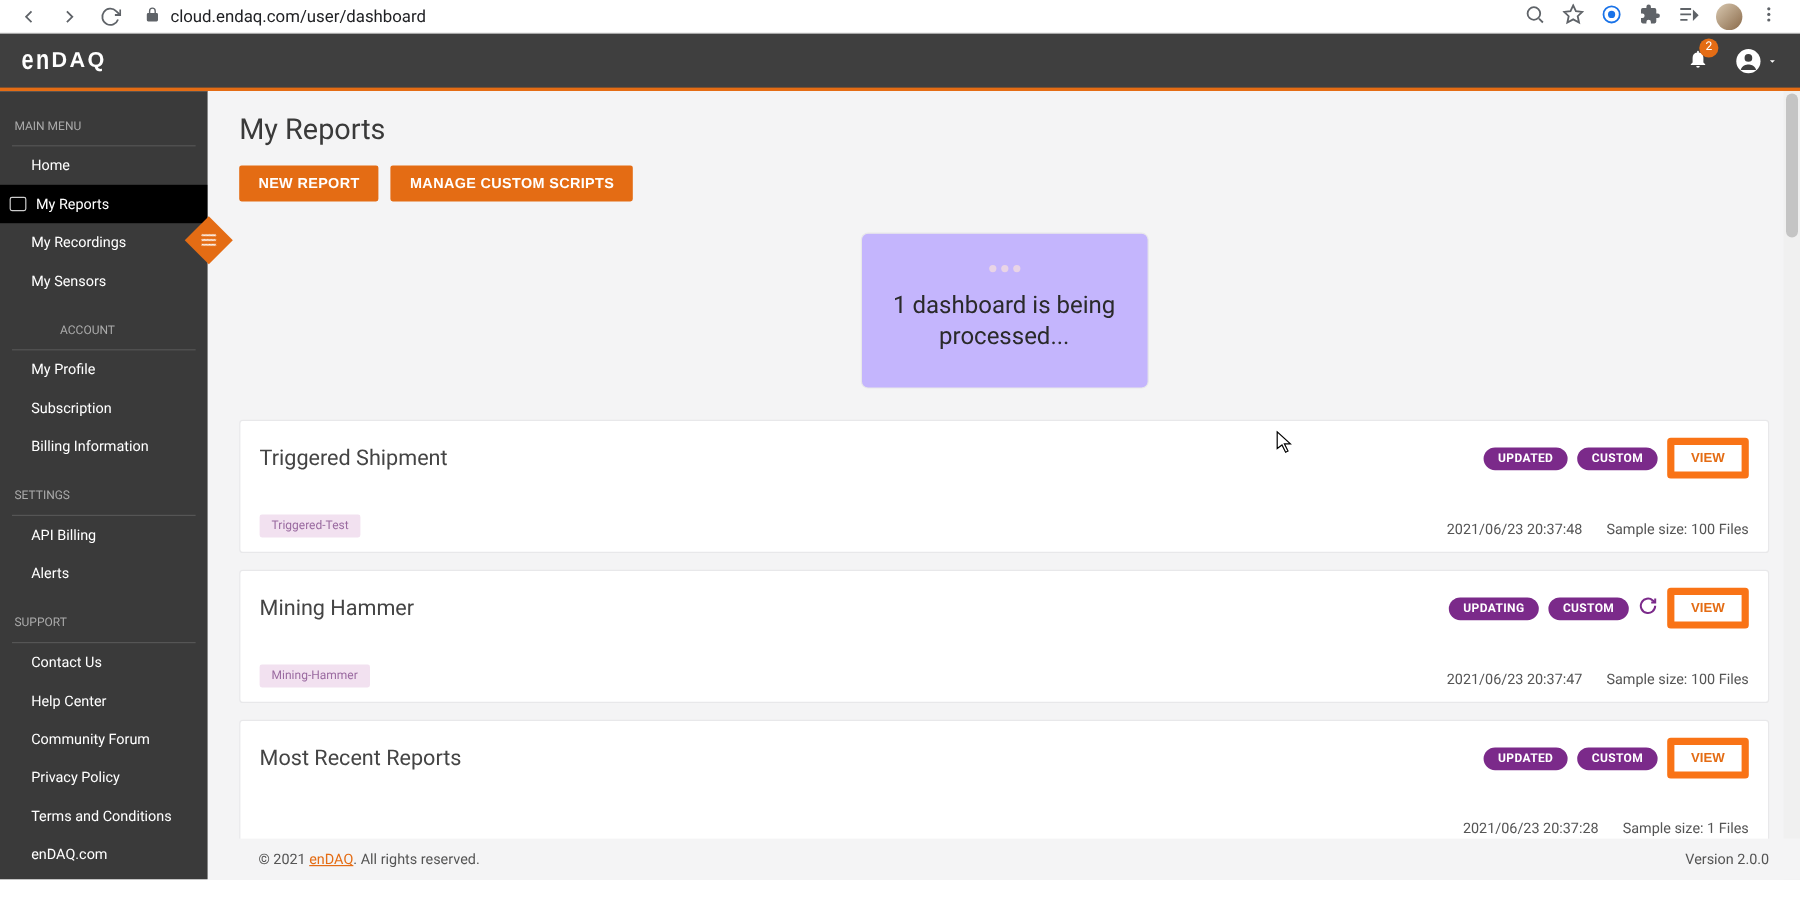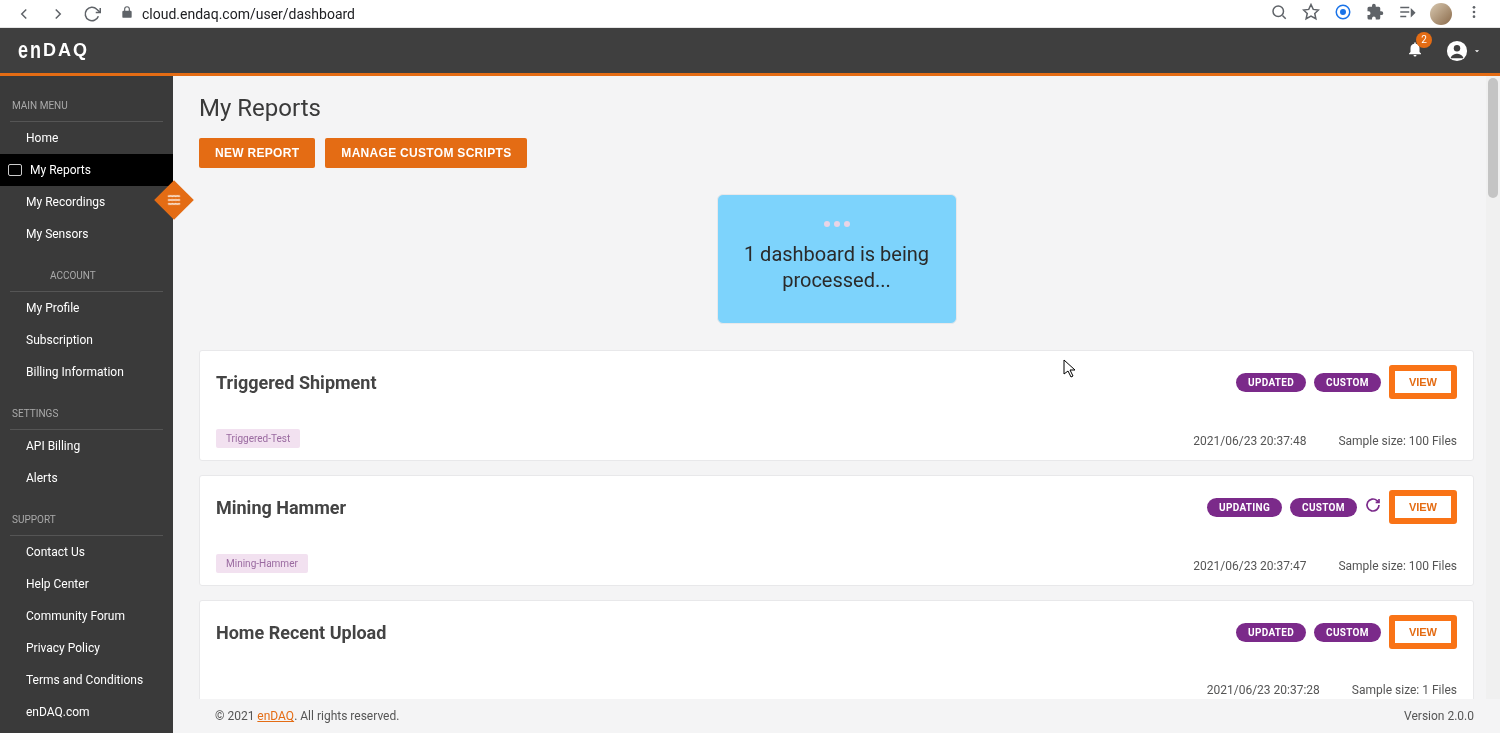--- a/index.html
+++ b/index.html
@@ -39,36 +39,36 @@
 .sidebar-toggle { position: absolute; top: 110px; left: 160px; width: 28px; height: 28px; background: #e46c14; transform: rotate(45deg); display: flex; align-items: center; justify-content: center; cursor: pointer; z-index: 10; }
 .sidebar-toggle svg { transform: rotate(-45deg); fill: #fff; }
 
 
 .main { flex: 1; background: #f4f4f5; overflow-y: auto; position: relative; }
 .main-inner { padding: 18px 26px; }
 .page-title { font-size: 24px; font-weight: 400; color: #3a3a3a; margin-bottom: 16px; }
 .btn-row { display: flex; gap: 10px; margin-bottom: 26px; }
 .btn-orange { background: #e46c14; color: #fff; border: none; padding: 8px 16px; font-size: 12px; font-weight: 600; letter-spacing: 0.3px; cursor: pointer; border-radius: 2px; }
 
-.processing-card { width: 240px; margin: 0 auto 26px; border: 1px solid #e8e8ea; border-radius: 6px; padding: 26px 20px 30px; text-align: center; background: #7dd3fc; }
+.processing-card { width: 240px; margin: 0 auto 26px; border: 1px solid #e8e8ea; border-radius: 6px; padding: 26px 20px 30px; text-align: center; background: #c4b5fd; }
 .dots { display: flex; gap: 4px; justify-content: center; margin-bottom: 14px; }
 .dots span { width: 6px; height: 6px; border-radius: 50%; background: #e9d4e6; }
 .processing-card .msg { font-size: 20px; color: #2a2a2a; line-height: 1.3; }
 
 .report-card { background: #fff; border: 1px solid #e8e8ea; border-radius: 3px; margin-bottom: 14px; padding: 14px 16px 12px; }
 .card-top { display: flex; justify-content: space-between; align-items: center; }
-.report-title { font-size: 18px; color: #444; font-weight: 700; }
+.report-title { font-size: 18px; color: #444; font-weight: 400; }
 .card-actions { display: flex; align-items: center; gap: 8px; }
 .pill { background: #7b2a8a; color: #fff; font-size: 10px; font-weight: 700; padding: 4px 12px; border-radius: 12px; letter-spacing: 0.3px; text-transform: uppercase; }
 .view-btn { border: 6px solid #f97316; color: #e46c14; background: #fff; font-size: 11px; font-weight: 600; padding: 5px 14px; border-radius: 3px; cursor: pointer; }
 .refresh-icon { color: #7b2a8a; cursor: pointer; }
 .card-bottom { display: flex; justify-content: space-between; align-items: flex-end; margin-top: 30px; }
 .tag { background: #f2e1f0; color: #9a6aa0; font-size: 10px; padding: 4px 10px; border-radius: 2px; display: inline-block; }
 .tag-placeholder { height: 18px; }
-.meta { display: flex; gap: 32px; font-size: 12px; color: #555; }
+.meta { display: flex; gap: 20px; font-size: 12px; color: #555; }
 
 .footer { display: flex; justify-content: space-between; align-items: center; padding: 10px 26px; font-size: 12px; color: #555; position: absolute; bottom: 0; left: 16px; right: 0; background: #f4f4f5; }
 .footer a { color: #e46c14; text-decoration: underline; }
 
 .scroll-track { position: absolute; right: 0; top: 0; width: 14px; height: 100%; background: #f0f0f0; }
 .scroll-thumb { position: absolute; right: 2px; top: 2px; width: 10px; height: 120px; background: #c4c4c4; border-radius: 5px; }
 
 .cursor { position: absolute; top: 283px; left: 890px; pointer-events: none; z-index: 50; }
 </style>
 </head>
@@ -270,21 +270,21 @@
             <div class="card-bottom">
               <span class="tag">Mining-Hammer</span>
               <div class="meta">
                 <span>2021/06/23 20:37:47</span>
                 <span>Sample size: 100 Files</span>
               </div>
             </div>
           </div>
           <div class="report-card">
             <div class="card-top">
-              <div class="report-title">Home Recent Upload</div>
+              <div class="report-title">Most Recent Reports</div>
               <div class="card-actions">
                 <span class="pill">UPDATED</span>
                 <span class="pill">CUSTOM</span>
                 <button class="view-btn">VIEW</button>
               </div>
             </div>
             <div class="card-bottom">
               <span class="tag-placeholder"></span>
               <div class="meta">
                 <span>2021/06/23 20:37:28</span>

